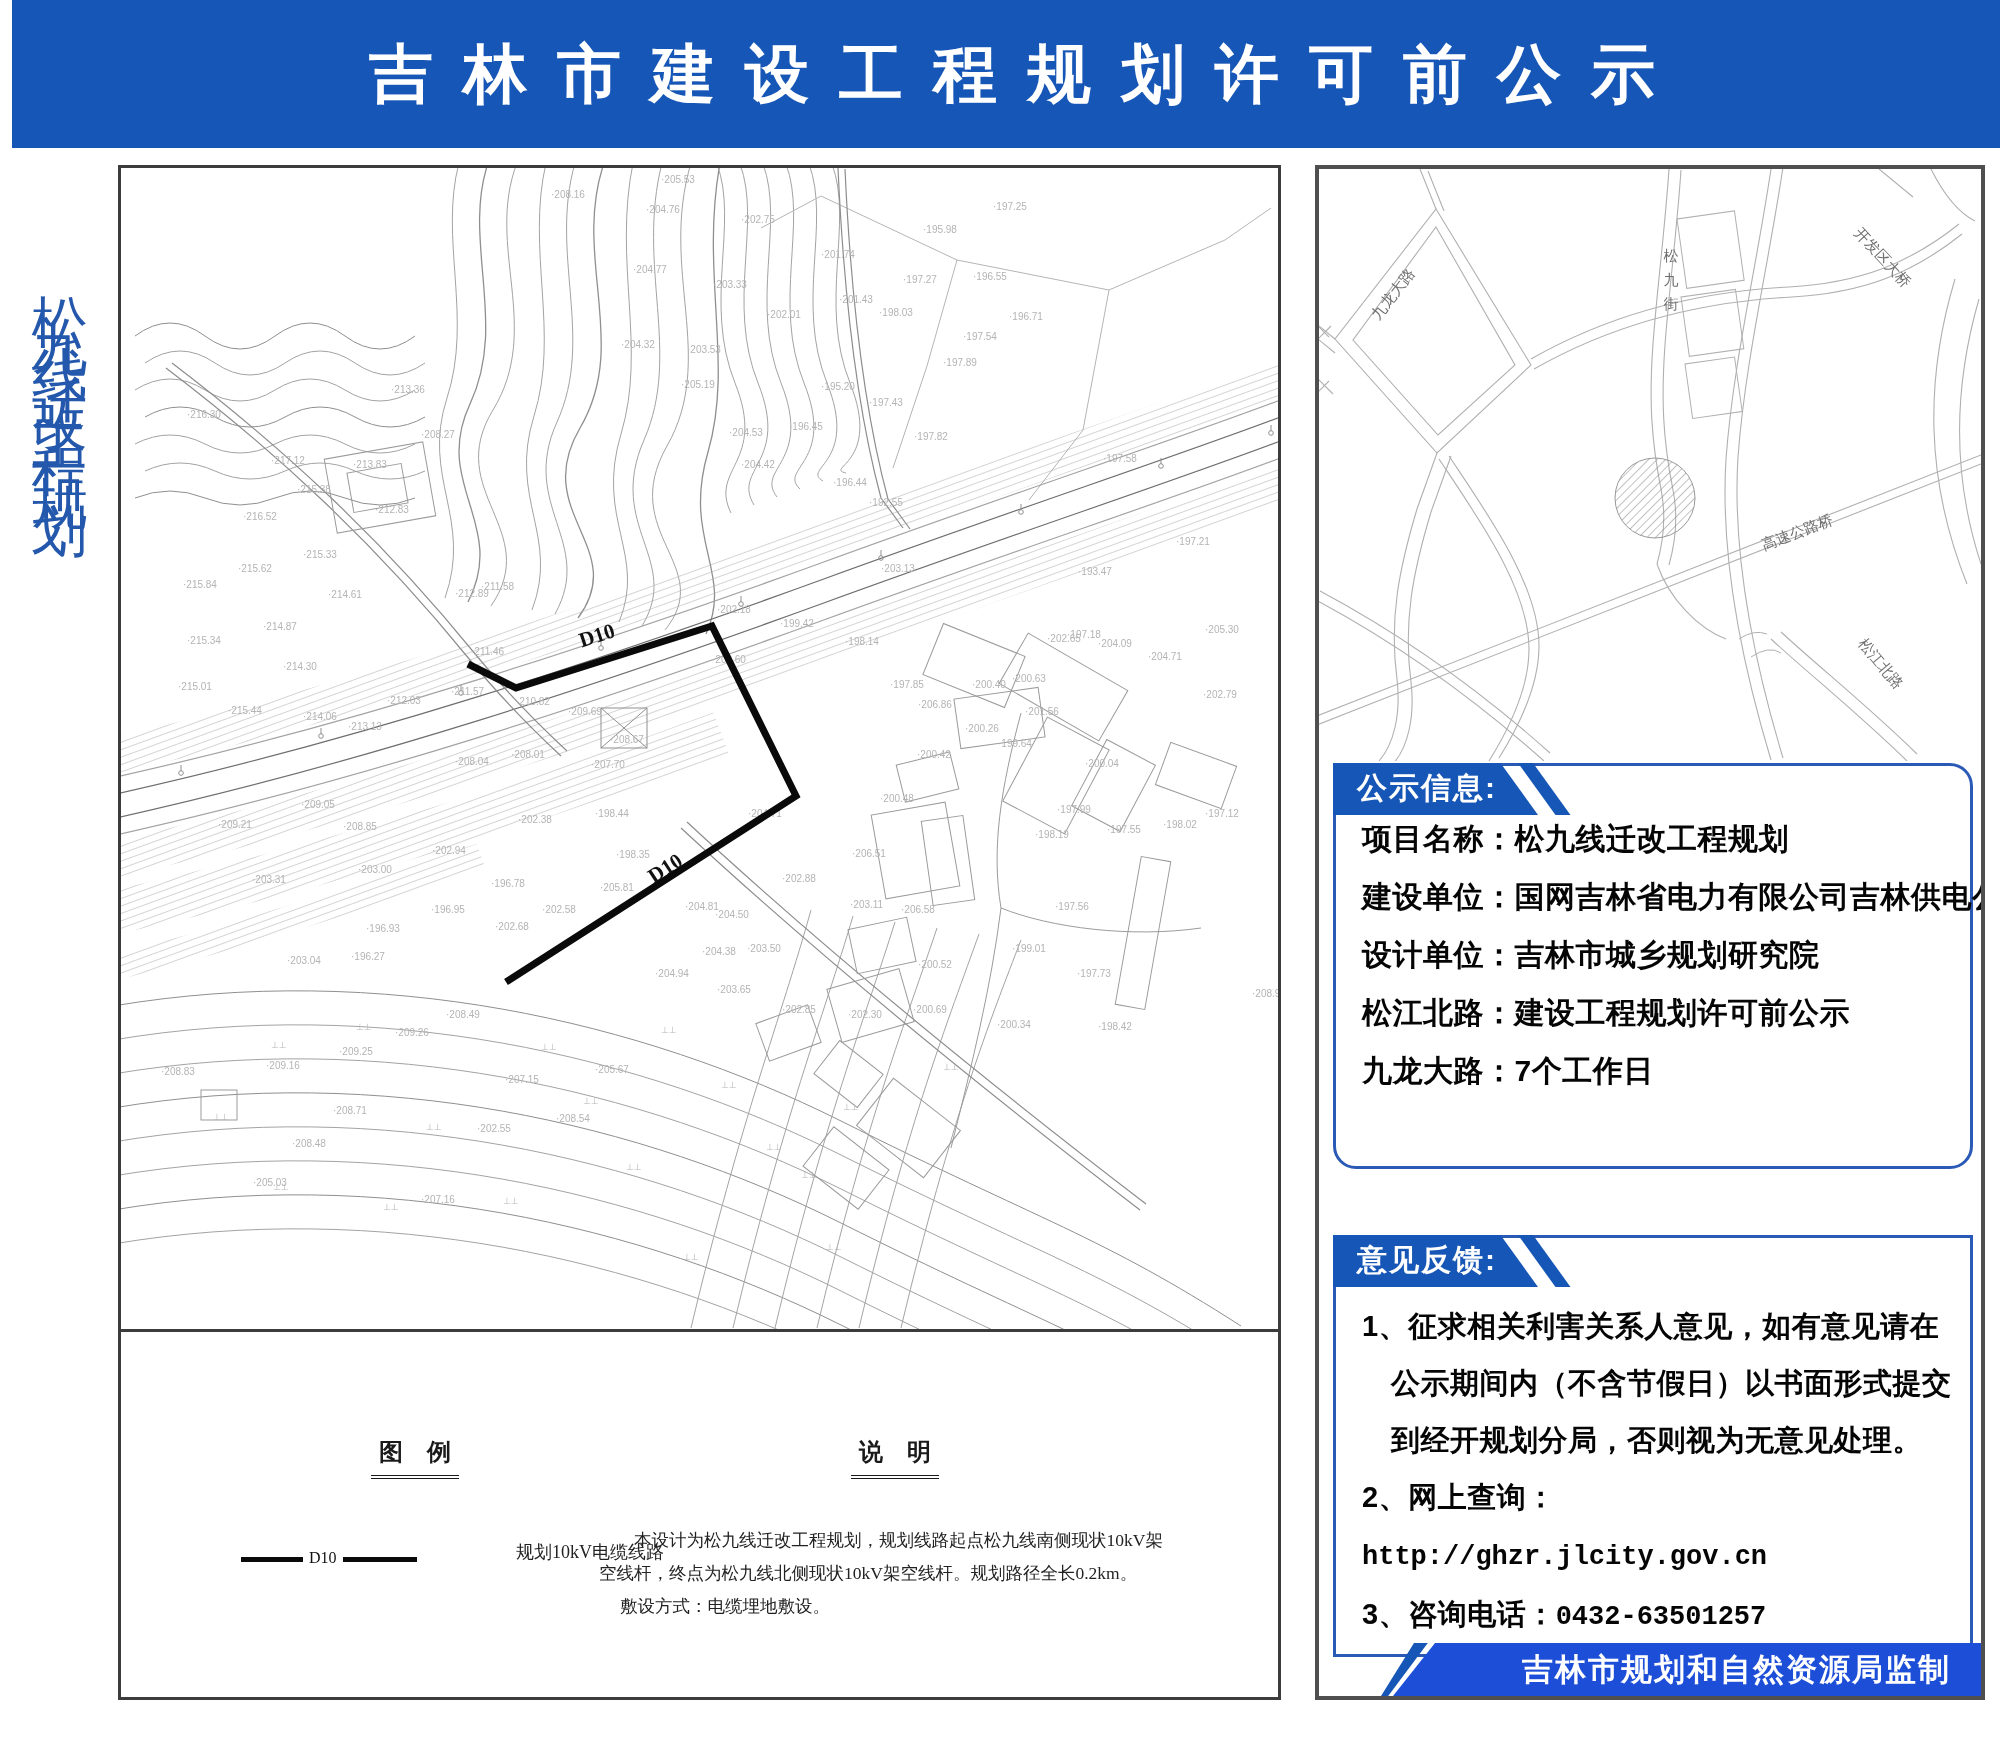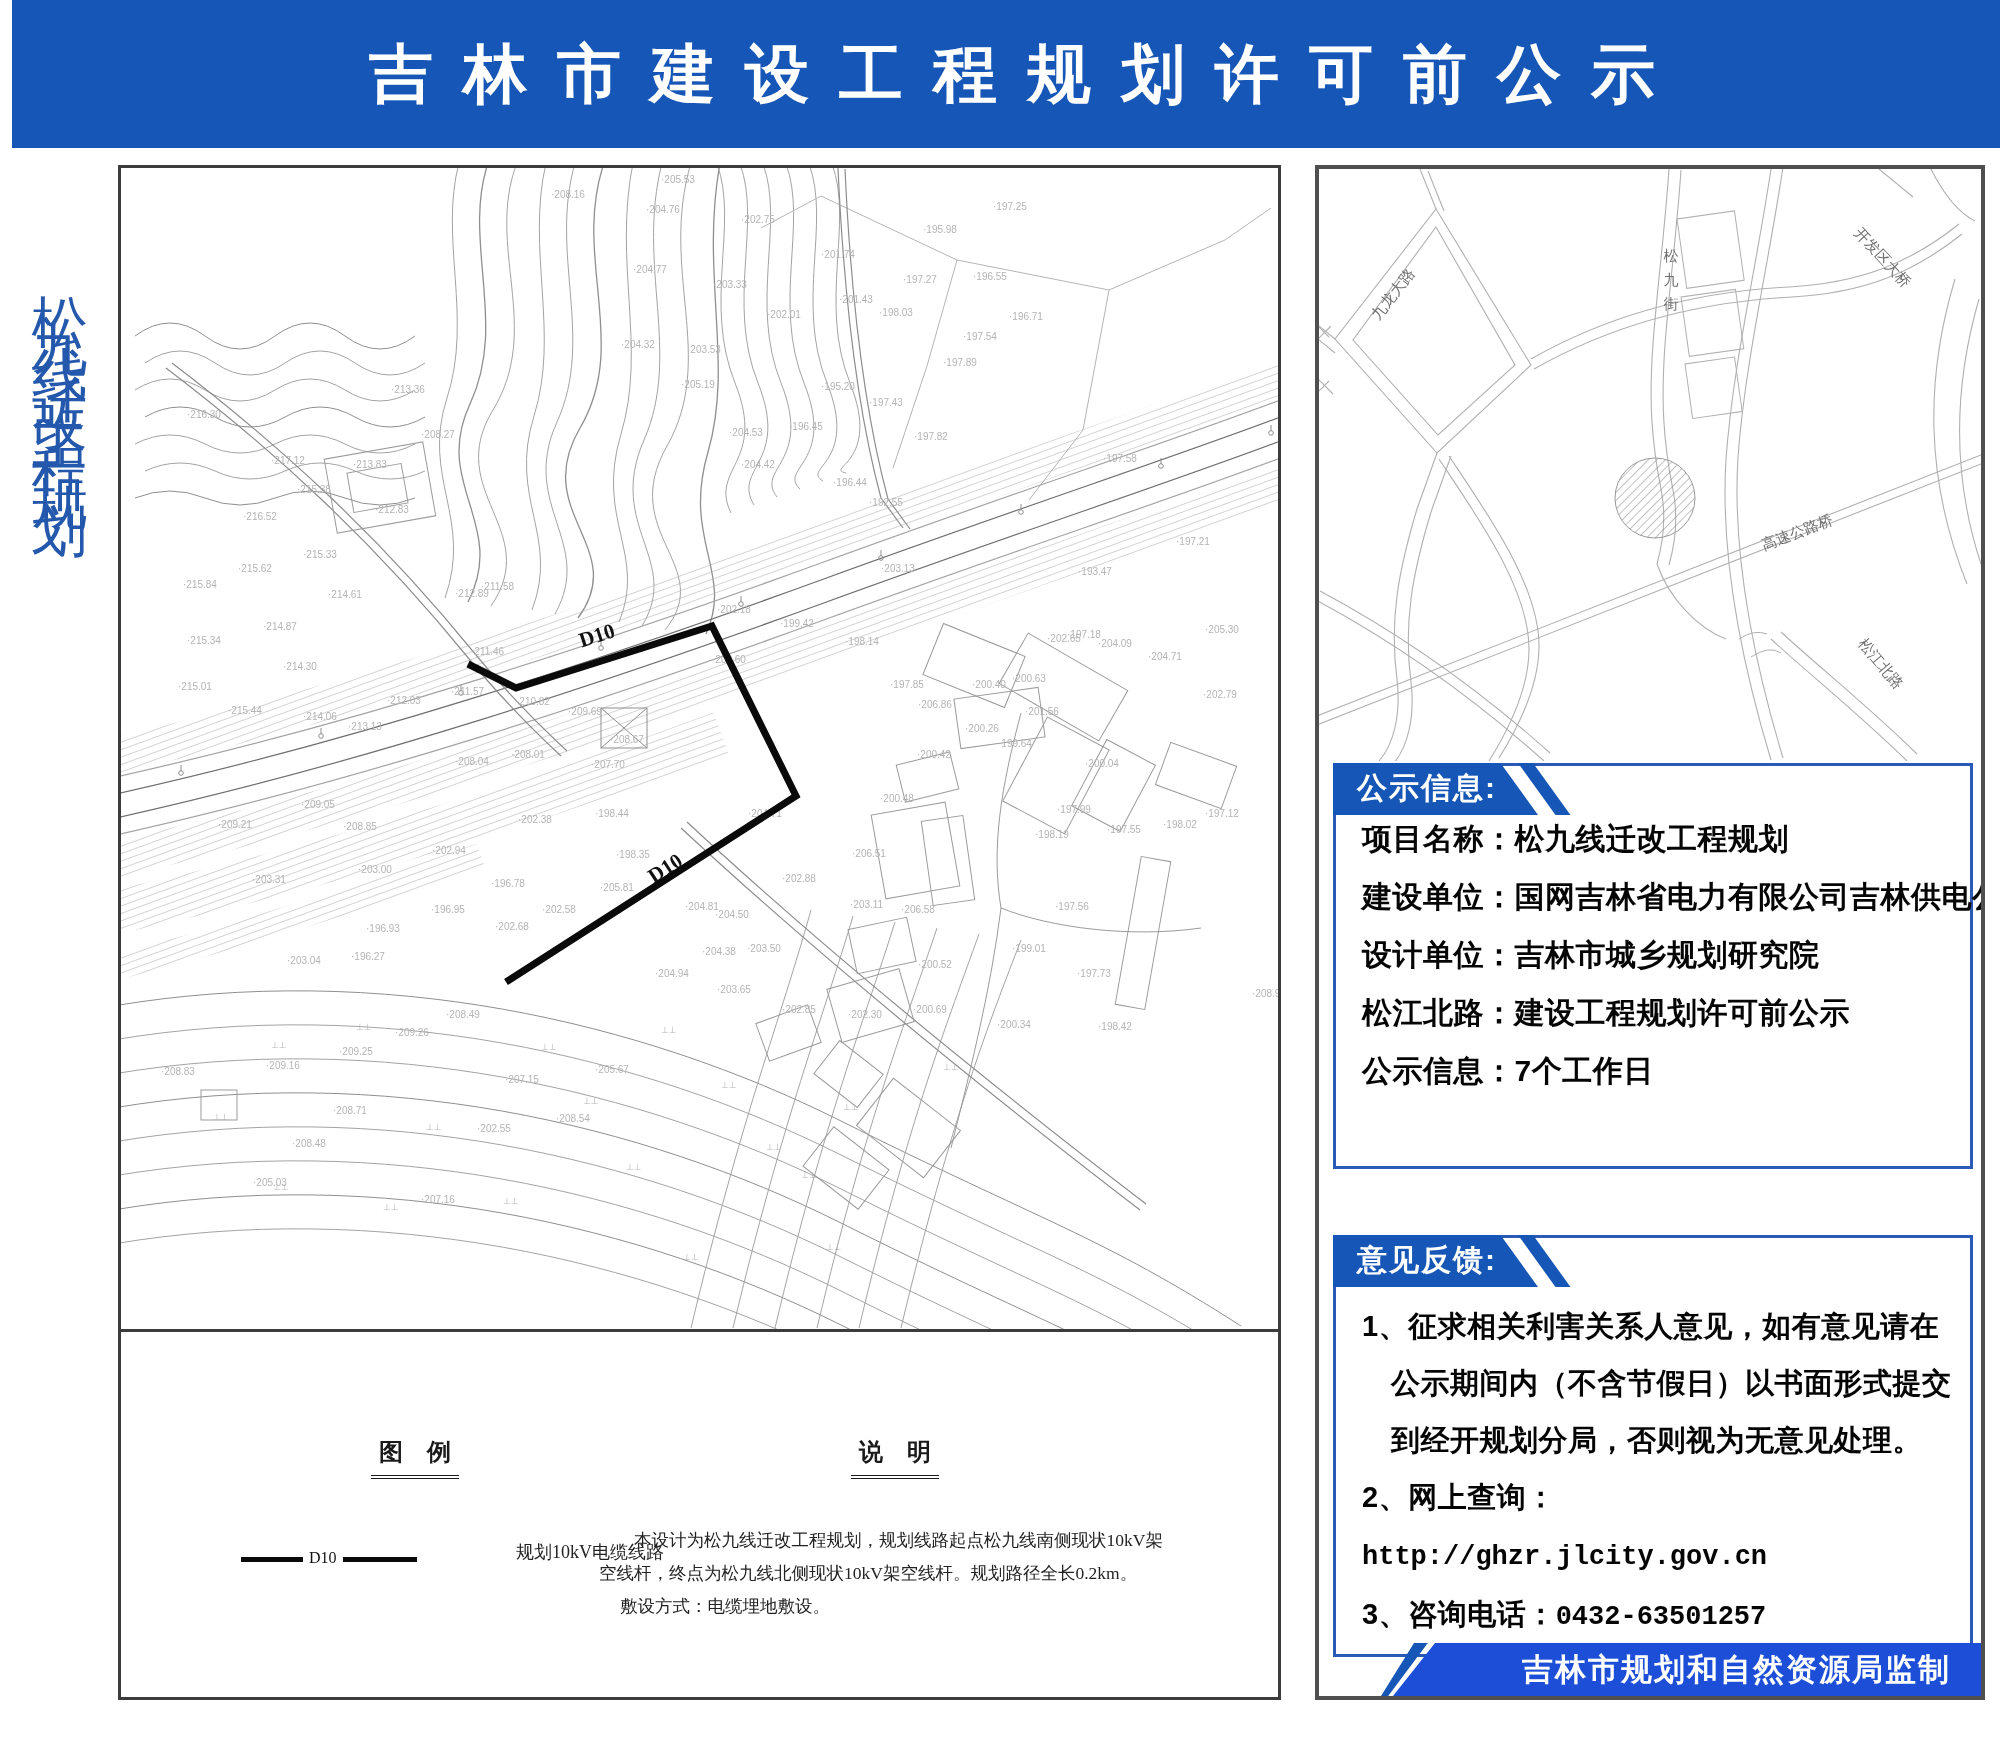--- a/index.html
+++ b/index.html
@@ -55,21 +55,21 @@
   .notes-block{
     position:absolute;left:478px;top:1356px;width:580px;
     font-family:"Liberation Serif","DejaVu Serif",serif;font-size:17.5px;
     line-height:33px;color:#222;
   }
   .notes-block p{margin:0;}
   .notes-block .p1{text-indent:2em;}
   .notes-block .p2{text-indent:1.2em;}
   
   .blue-box{position:absolute;left:14px;width:634px;border:3px solid #2a5ab5;background:#fff;}
-  .box-info{top:594px;height:400px;}
+  .box-info{top:594px;height:400px;border-radius:23px;}
   .box-feedback{top:1066px;height:416px;}
   .tab{position:absolute;left:-3px;top:-3px;width:250px;height:52px;}
   .tab .main{
     position:absolute;left:0;top:0;width:250px;height:52px;background:#1656b6;
     clip-path:polygon(0 0,67% 0,82% 100%,0 100%);
     color:#fff;font-size:30px;font-weight:700;line-height:50px;
     padding-left:24px;box-sizing:border-box;letter-spacing:2px;white-space:nowrap;
   }
   .tab .sliver{
     position:absolute;left:0;top:0;width:250px;height:52px;background:#1656b6;
@@ -449,21 +449,21 @@
   <div class="blue-box box-info">
     <div class="tab">
       <div class="sliver"></div>
       <div class="main">公示信息:</div>
     </div>
     <div class="info-rows">
       <div class="info-row"><span>项目名称：</span><span>松九线迁改工程规划</span></div>
       <div class="info-row"><span>建设单位：</span><span>国网吉林省电力有限公司吉林供电公司</span></div>
       <div class="info-row"><span>设计单位：</span><span>吉林市城乡规划研究院</span></div>
       <div class="info-row"><span>松江北路：</span><span>建设工程规划许可前公示</span></div>
-      <div class="info-row"><span>公示信息：</span><span>7个工作日</span></div>
+      <div class="info-row"><span>九龙大路：</span><span>7个工作日</span></div>
     </div>
   </div>
 
   <div class="blue-box box-feedback">
     <div class="tab">
       <div class="sliver"></div>
       <div class="main">意见反馈:</div>
     </div>
     <div class="fb-content">
       <p class="fb-item1">1、征求相关利害关系人意见，如有意见请在公示期间内（不含节假日）以书面形式提交到经开规划分局，否则视为无意见处理。</p>

